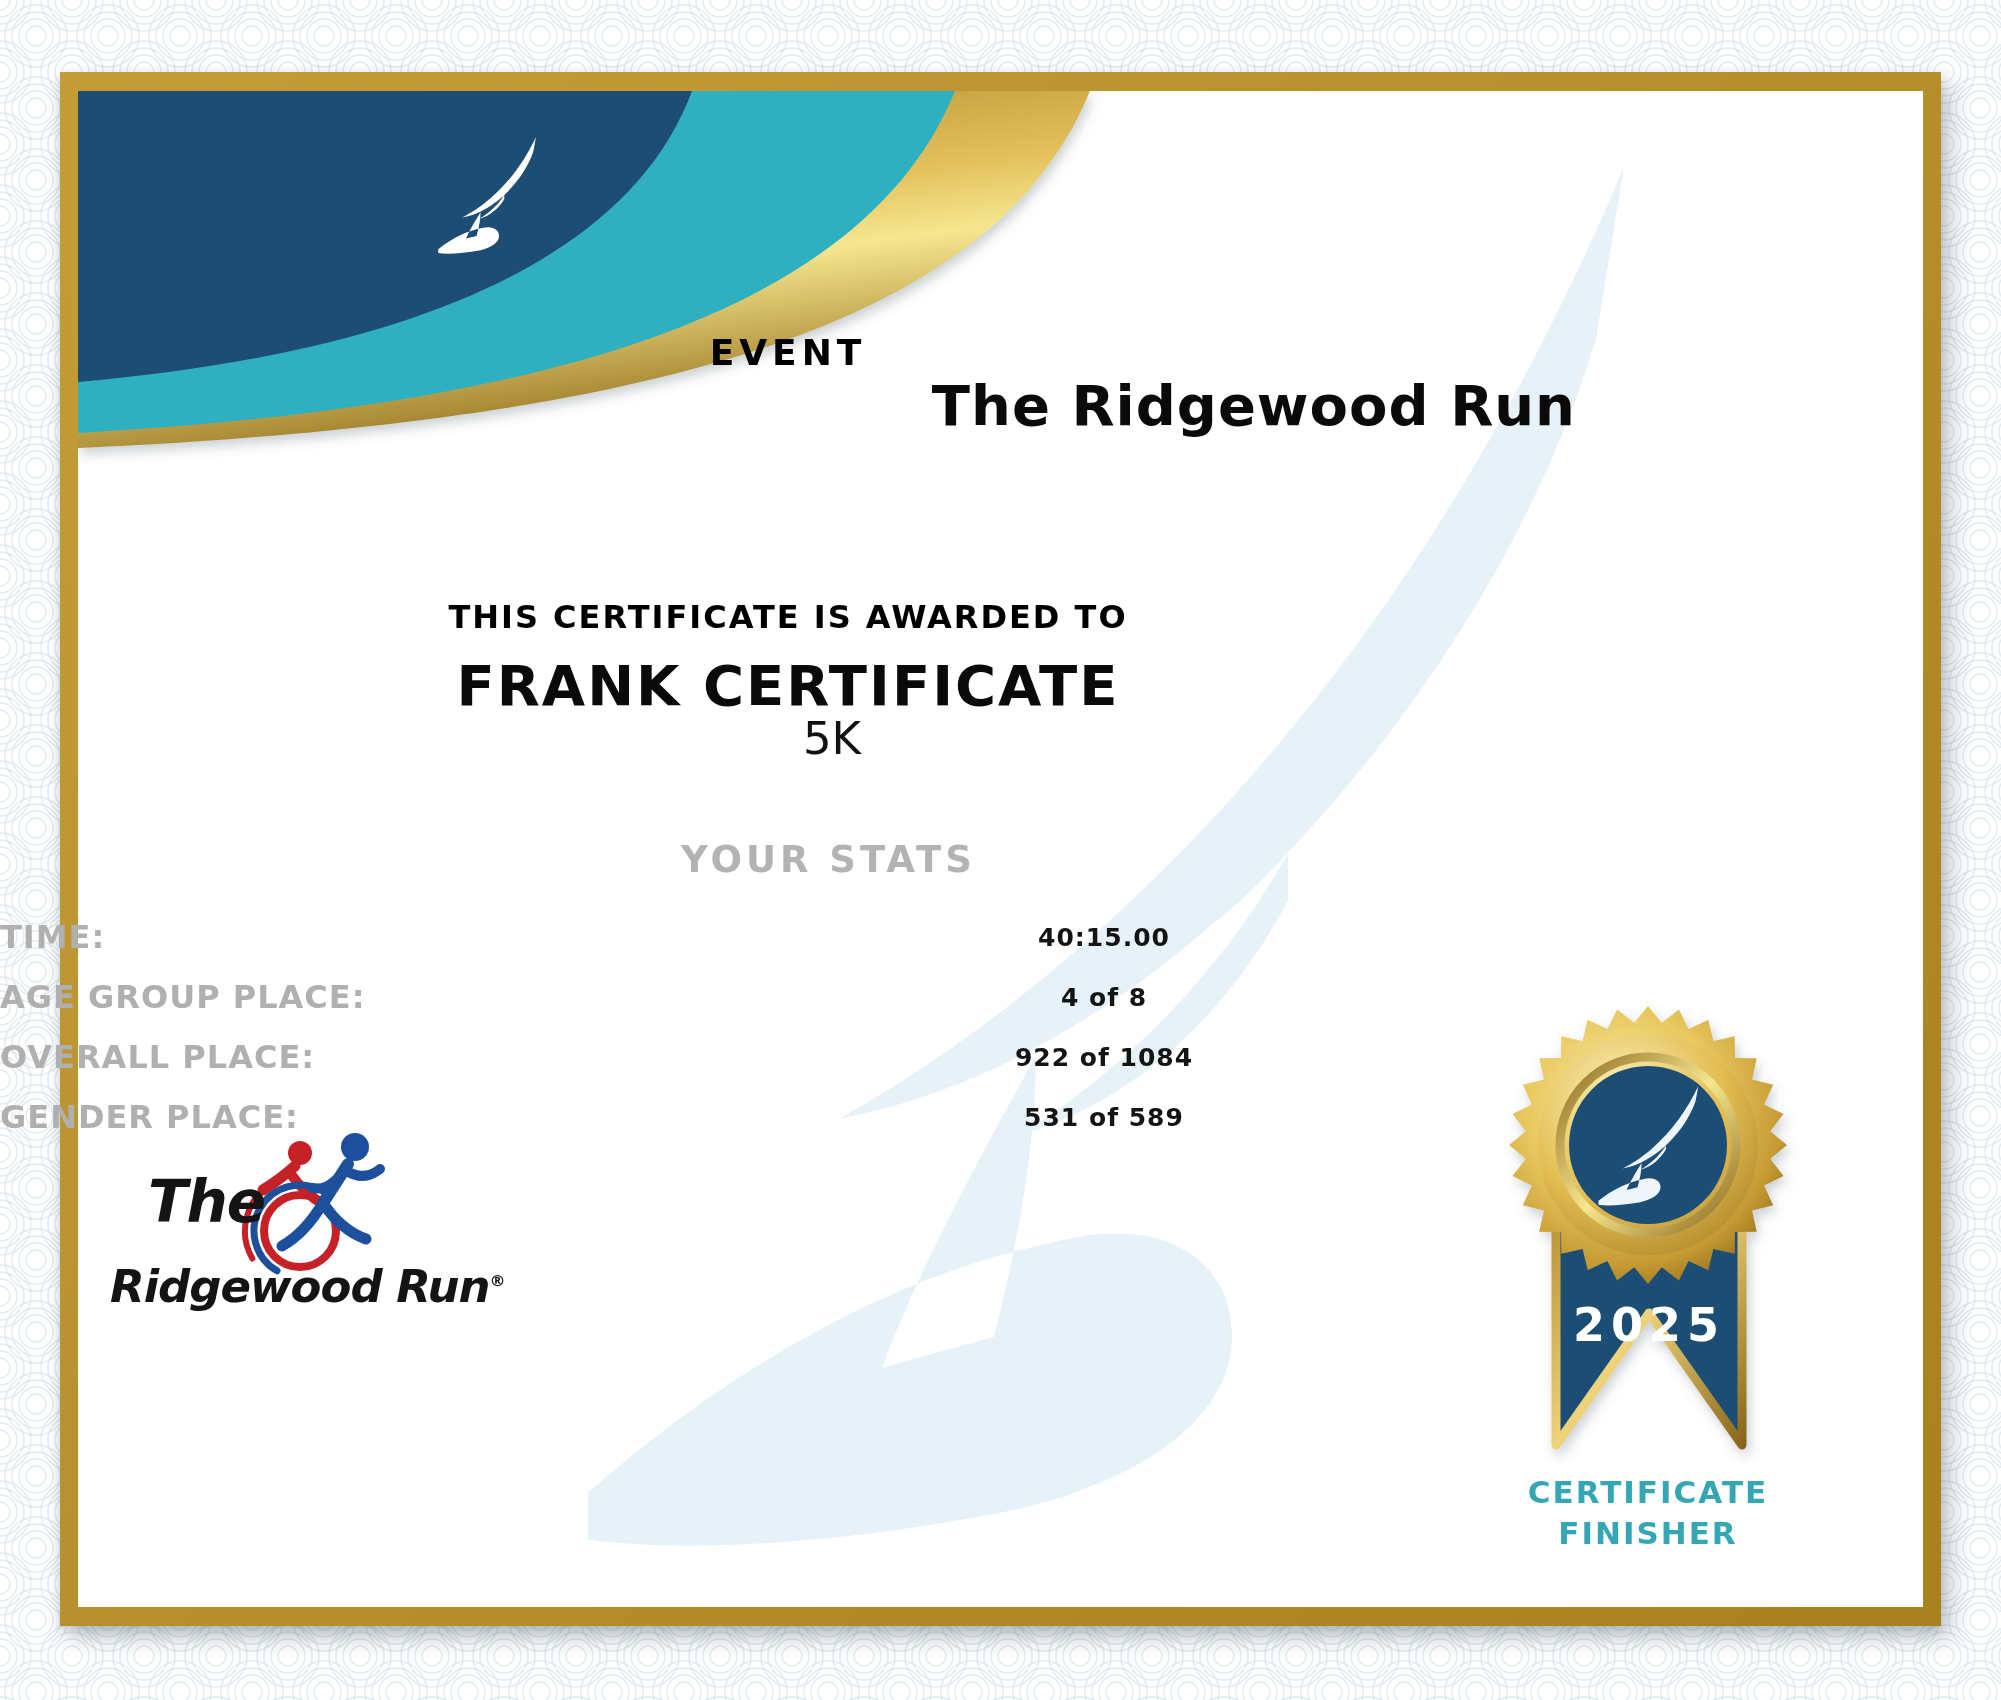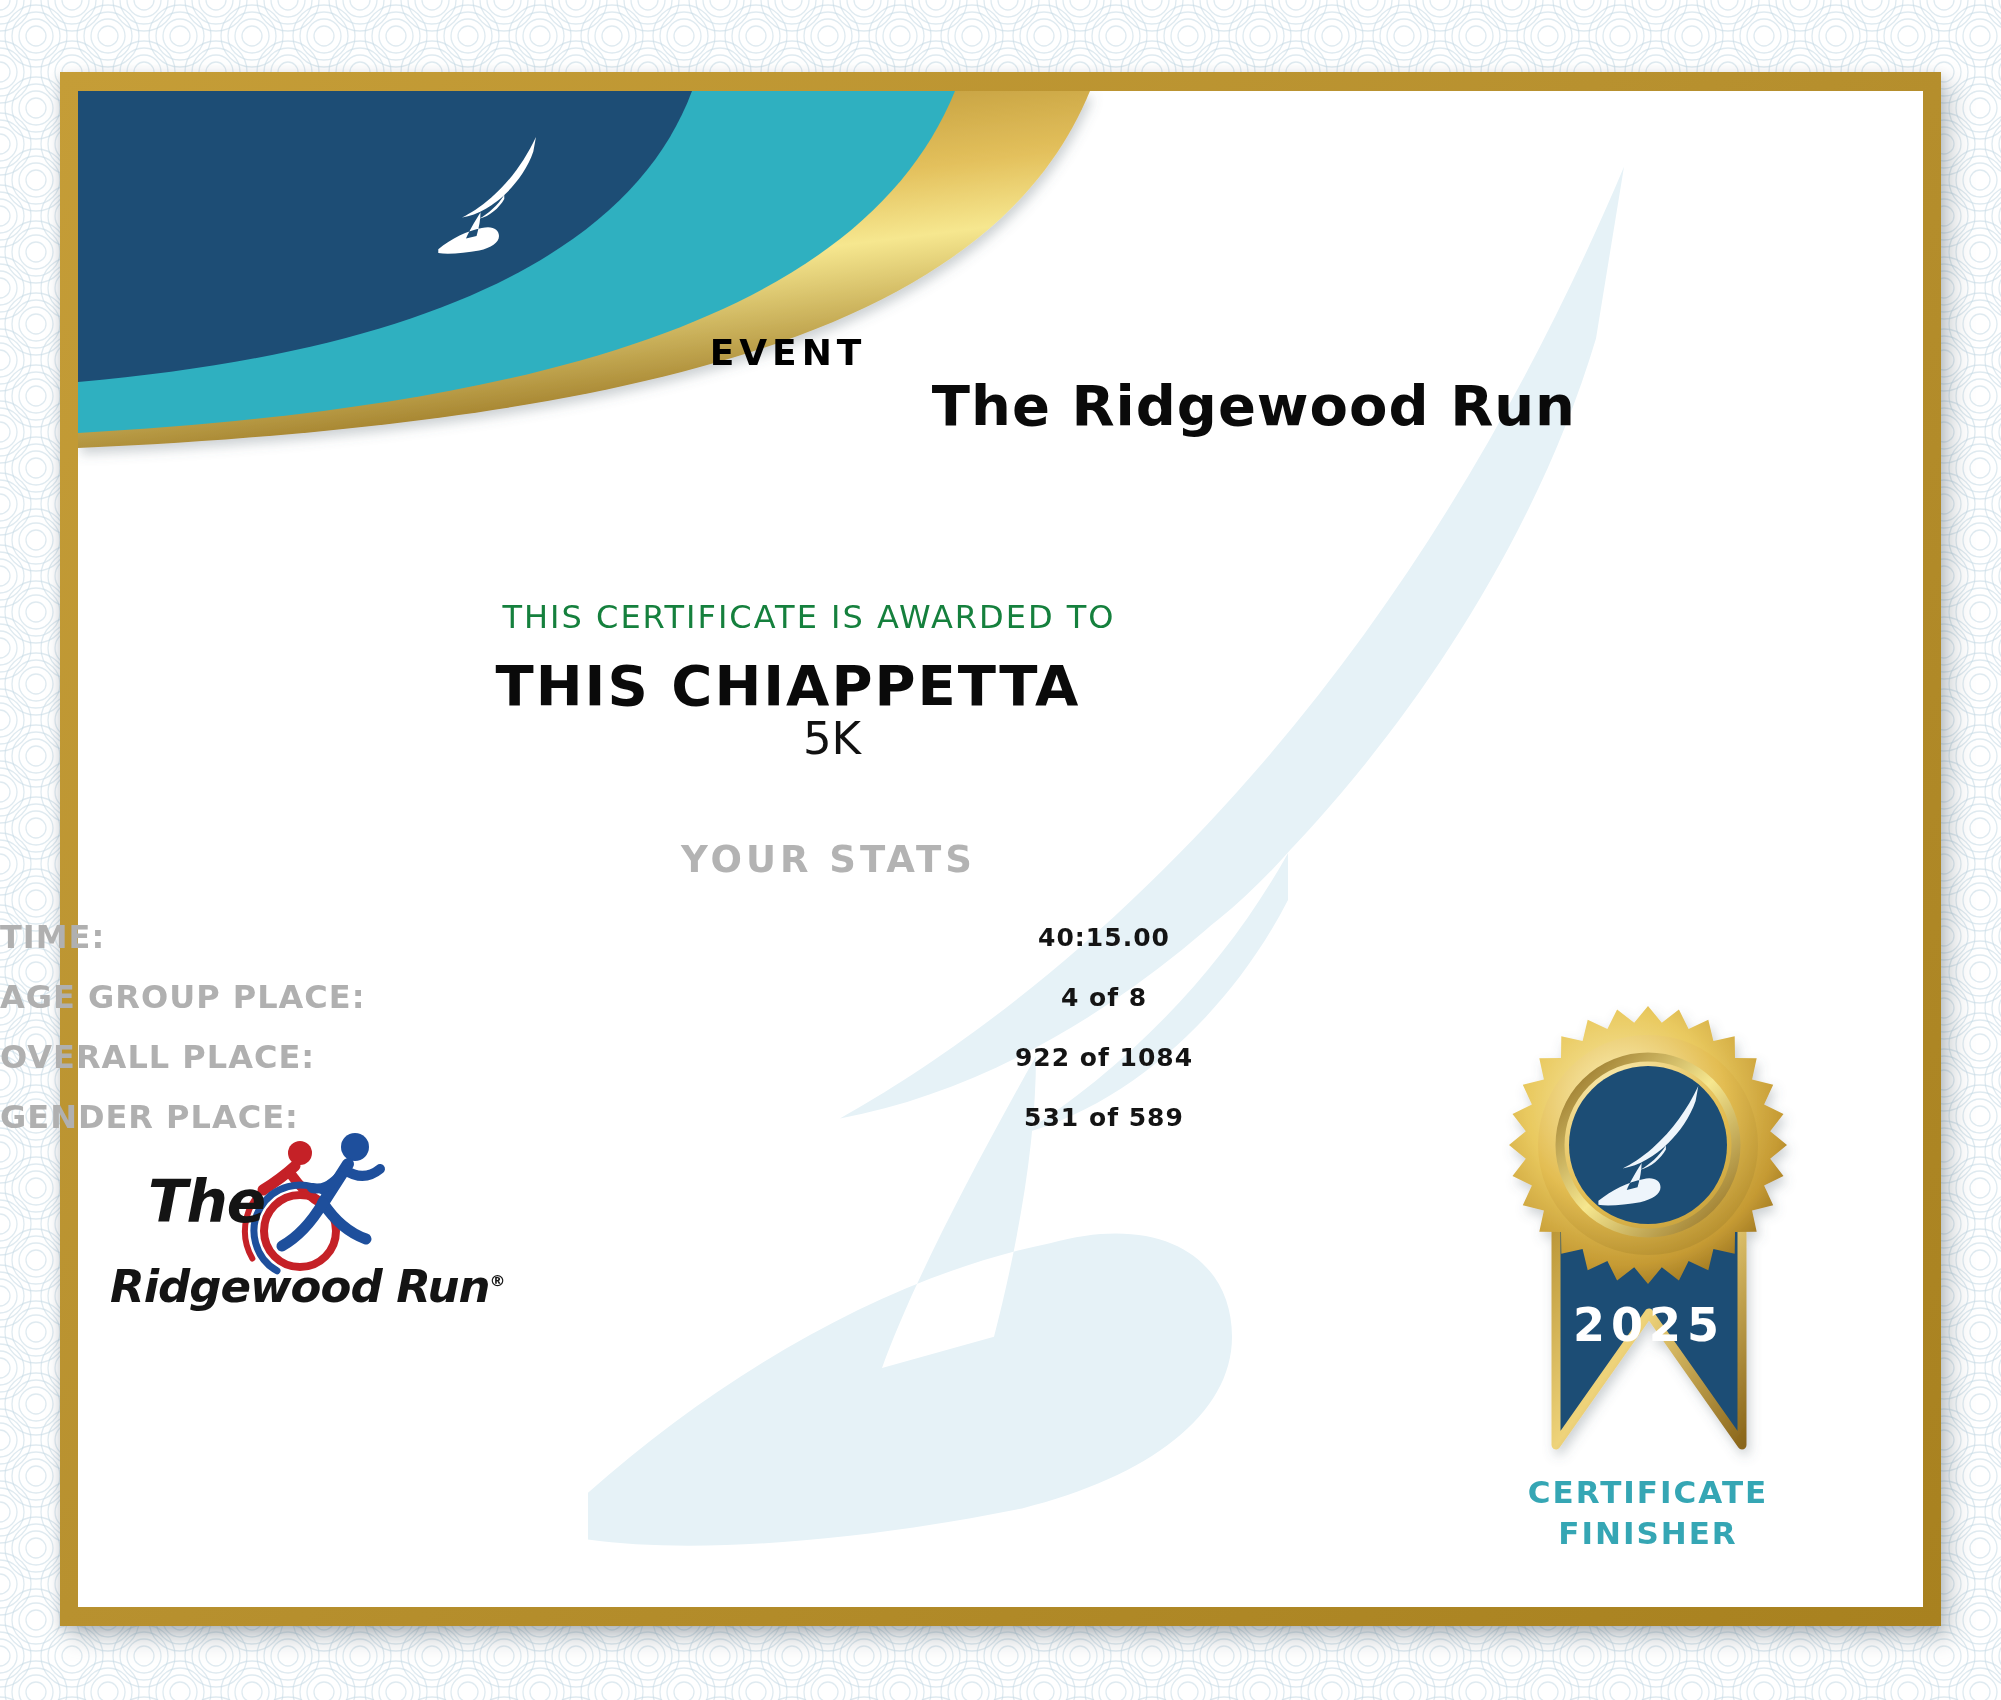--- a/index.html
+++ b/index.html
@@ -10,21 +10,21 @@
     background:linear-gradient(135deg,#c59d37 0%,#b8912f 45%,#a8811f 100%);
     box-shadow:10px 12px 22px rgba(85,100,110,.33), 0 4px 10px rgba(85,100,110,.25);}
   .cert-inner{position:absolute;left:18px;top:19px;right:18px;bottom:19px;background:#fff;overflow:hidden;}
   svg.decor{position:absolute;left:0;top:0;}
   
   .txt{position:absolute;z-index:5;}
   .brand-text{left:112px;top:150px;width:340px;color:#fff;font-size:58px;font-weight:700;letter-spacing:1px;}
   .center-col{left:0;width:1576px;text-align:center;}
   .event-label{top:332px;font-size:36px;font-weight:700;color:#000000;letter-spacing:5px;}
   .event-name{top:373px;font-size:56px;font-weight:800;color:#0a0a0a;letter-spacing:1px;text-align:right;}
-  .award-intro{top:598px;font-size:32px;font-weight:400;color:#15803d;letter-spacing:2px;margin-left:21px;}
+  .award-intro{top:598px;font-size:32px;font-weight:700;color:#000000;letter-spacing:2px;}
   .recipient{top:653px;font-size:56px;font-weight:800;color:#0a0a0a;letter-spacing:2px;}
   .distance{top:712px;font-size:45px;font-weight:400;color:#111;padding-left:44px;}
   .stats-title{left:376px;top:838px;width:600px;text-align:right;font-size:37px;font-weight:700;
                color:#b3b3b3;letter-spacing:4px;}
   .stats-grid{left:0;top:907px;width:1400px;display:grid;grid-template-columns:782px 1fr;
               column-gap:17px;grid-auto-rows:60px;align-items:center;}
   .s-label{font-size:32px;font-weight:700;color:#b0b0b0;letter-spacing:1px;}
   .s-value{text-align:center;font-size:25px;font-weight:700;color:#141414;letter-spacing:1px;margin-left:9px;}
   .logo-the{left:148px;top:1168px;font-size:58px;font-weight:800;font-style:italic;color:#141414;letter-spacing:-1px;}
   .logo-name{left:110px;top:1260px;font-size:45px;font-weight:800;font-style:italic;color:#141414;letter-spacing:-1px;}
@@ -150,21 +150,21 @@
           </g>
         </g>
       </svg>
     </div>
   </div>
 
 
   <div class="txt center-col event-label">EVENT</div>
   <div class="txt center-col event-name">The Ridgewood Run</div>
   <div class="txt center-col award-intro">THIS CERTIFICATE IS AWARDED TO</div>
-  <div class="txt center-col recipient">THIS CHIAPPETTA</div>
+  <div class="txt center-col recipient">FRANK CERTIFICATE</div>
   <div class="txt center-col distance">5K</div>
 
   <div class="txt stats-title">YOUR STATS</div>
 
   <div class="txt stats-grid">
     <div class="s-label">TIME:</div>
     <div class="s-value">40:15.00</div>
     <div class="s-label">AGE GROUP PLACE:</div>
     <div class="s-value">4 of 8</div>
     <div class="s-label">OVERALL PLACE:</div>

